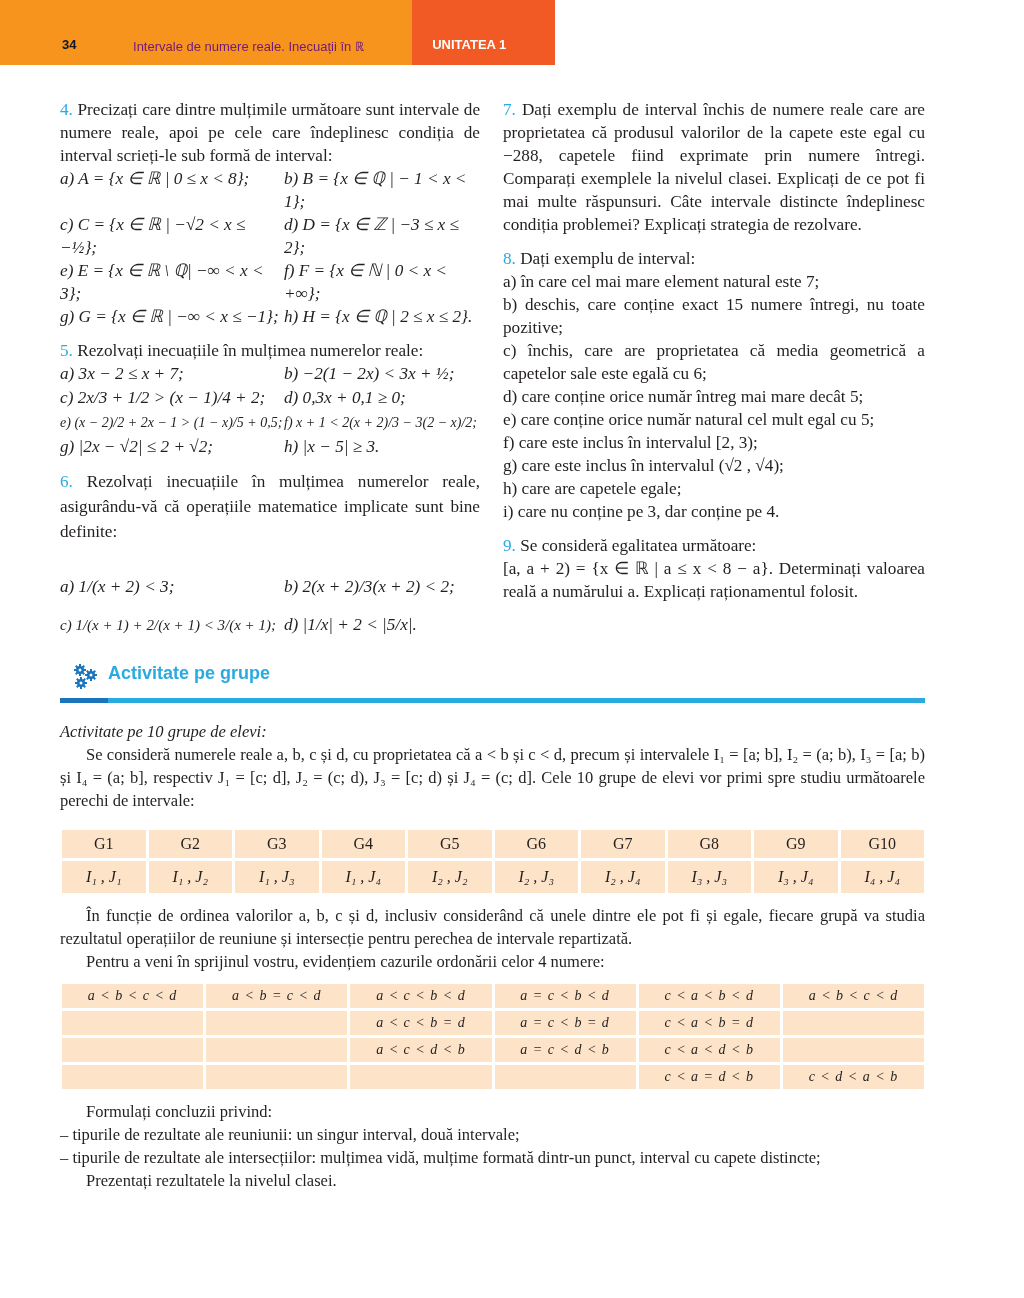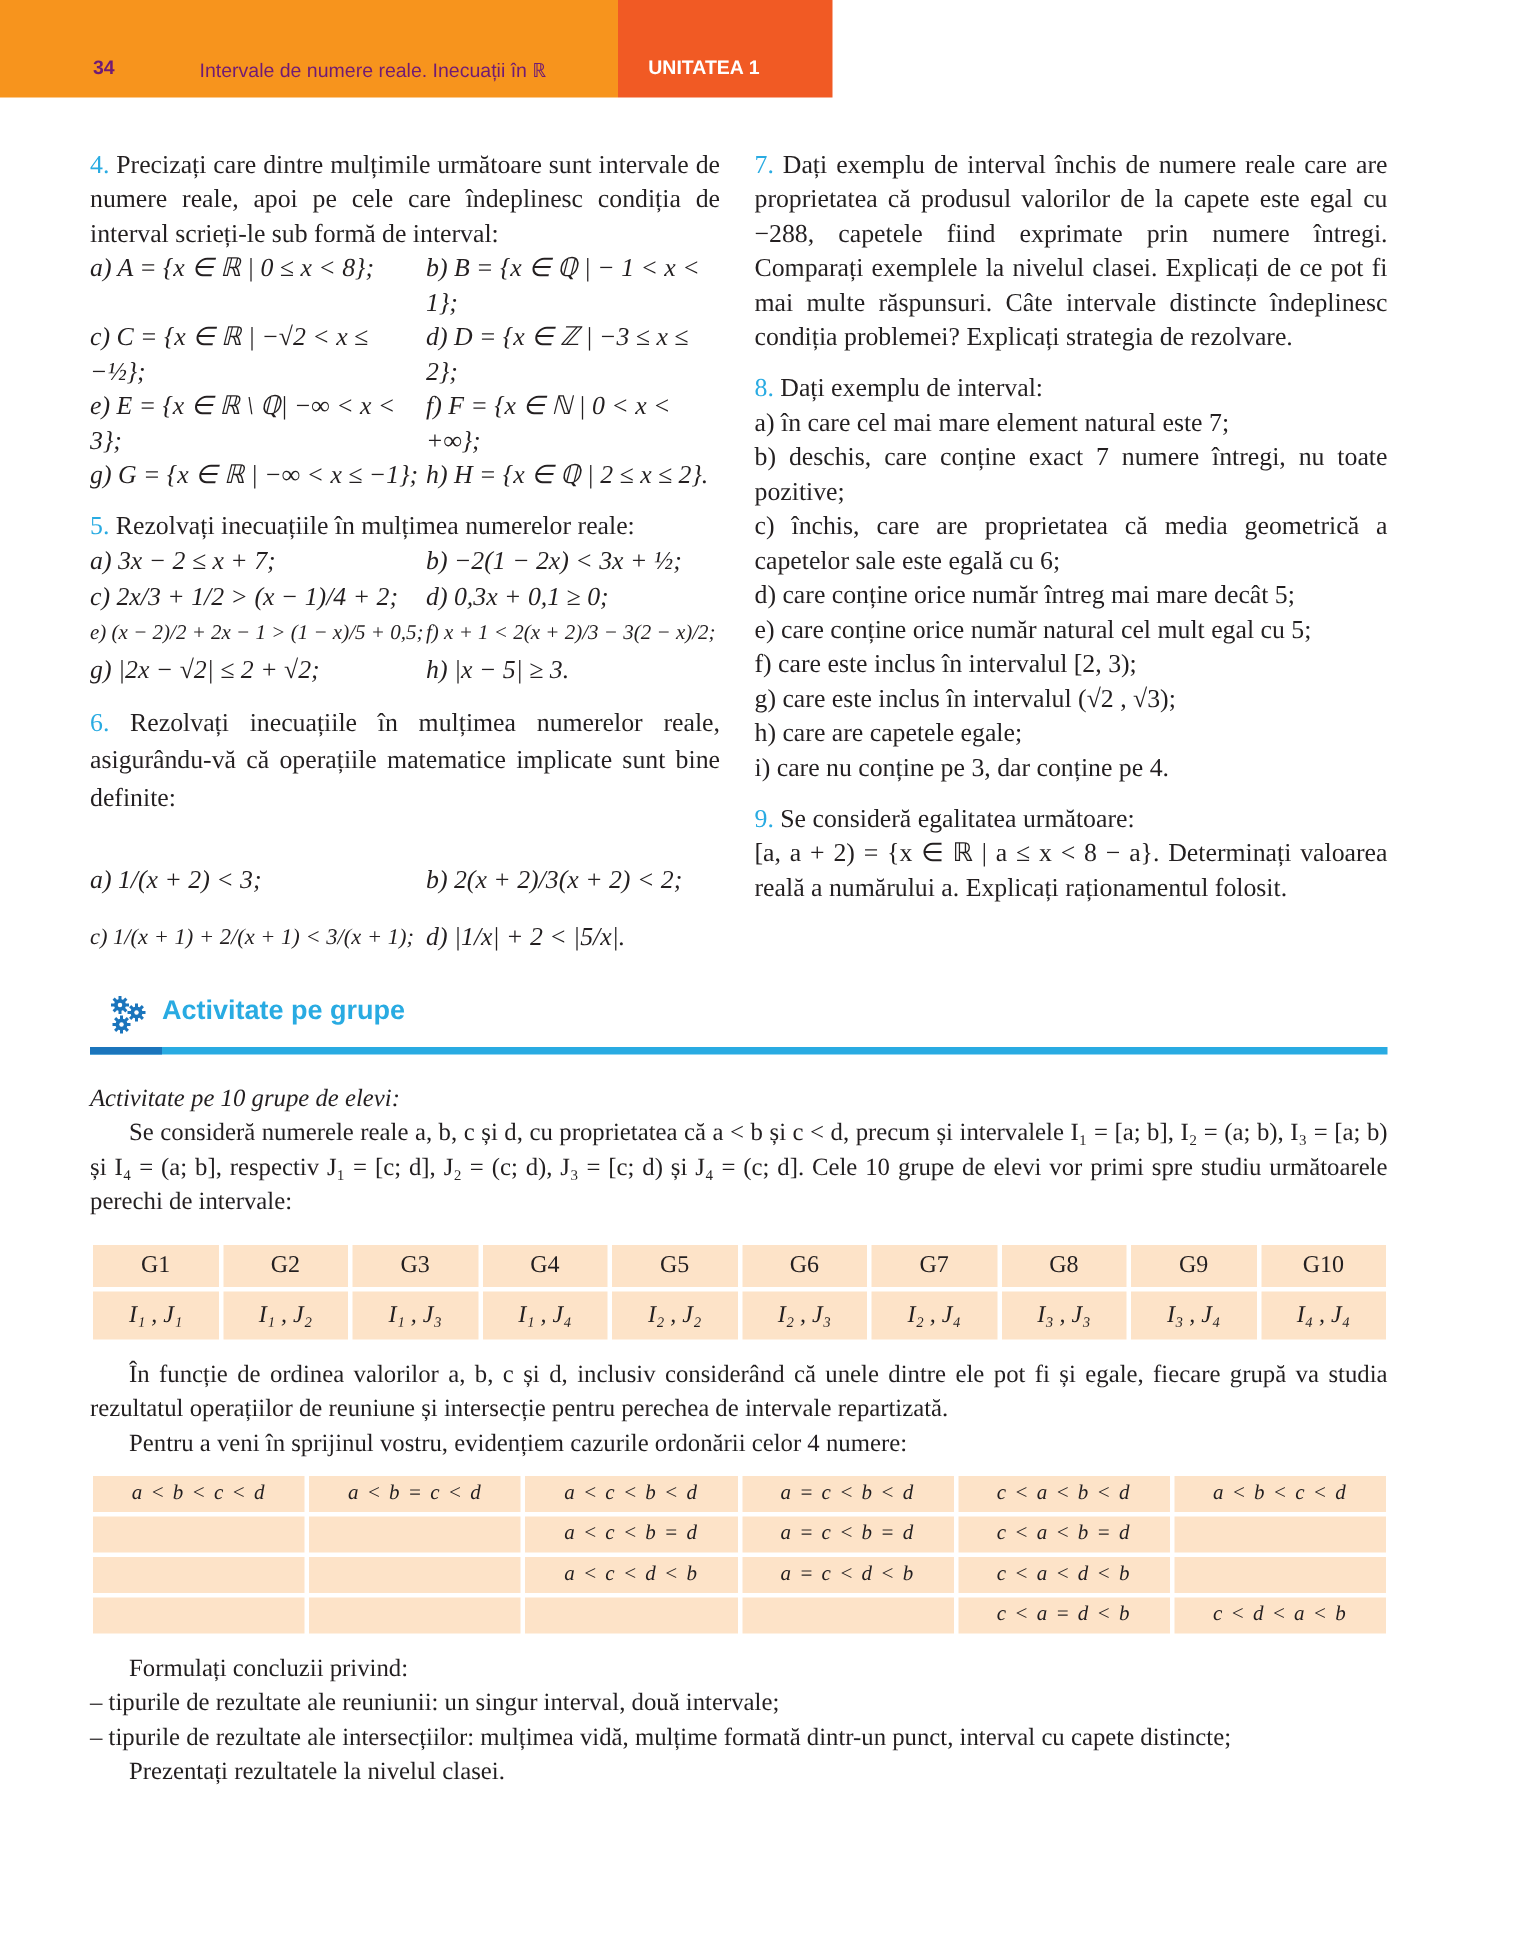--- a/index.html
+++ b/index.html
@@ -3,21 +3,21 @@
 <meta charset="utf-8">
 <style>
   * { box-sizing: border-box; margin: 0; padding: 0; }
   html, body { width: 1024px; height: 1298px; background: #ffffff; overflow: hidden; }
   body { font-family: "DejaVu Serif", "Liberation Serif", serif; color: #231f20; position: relative; }
 
   
   .hdr { position: absolute; left: 0; top: 0; width: 555px; height: 65px; display: flex; }
   .hdr-left { background: #f7941d; width: 430px; height: 65px; position: relative; }
   .hdr-right { background: #f15a24; width: 149px; height: 65px; position: relative; }
-  .pgnum { position: absolute; left: 62px; top: 37px; font-family: "Liberation Sans", sans-serif; font-weight: bold; font-size: 13px; color: #701a75; }
+  .pgnum { position: absolute; left: 62px; top: 37px; font-family: "Liberation Sans", sans-serif; font-weight: bold; font-size: 13px; color: #0f172a; }
   .hdr-title { position: absolute; right: 48px; top: 37px; font-family: "Liberation Sans", sans-serif; font-size: 13px; color: #701a75; }
   .unit { position: absolute; left: 20px; top: 37px; font-family: "Liberation Sans", sans-serif; font-weight: bold; font-size: 13px; color: #fff; }
 
   
   .col { position: absolute; font-family: "Liberation Serif", serif; font-size: 17.2px; line-height: 23px; color: #231f20; }
   .col-left { left: 60px; top: 98px; width: 420px; }
   .col-right { left: 503px; top: 98px; width: 422px; }
   .ex { margin-bottom: 11px; }
   .num { color: #29abe2; font-weight: normal; }
   .just { text-align: justify; }
@@ -133,26 +133,26 @@
     <span class="num">7.</span>
     <span>Dați exemplu de interval închis de numere reale care are proprietatea că produsul valorilor de la capete este egal cu −288, capetele fiind exprimate prin numere întregi. Comparați exemplele la nivelul clasei. Explicați de ce pot fi mai multe răspunsuri. Câte intervale distincte îndeplinesc condiția problemei? Explicați strategia de rezolvare.</span>
   </div>
 
   <div class="ex">
     <p>
       <span class="num">8.</span>
       <span>Dați exemplu de interval:</span>
     </p>
     <p class="just">a) în care cel mai mare element natural este 7;</p>
-    <p class="just">b) deschis, care conține exact 7 numere întregi, nu toate pozitive;</p>
+    <p class="just">b) deschis, care conține exact 15 numere întregi, nu toate pozitive;</p>
     <p class="just">c) închis, care are proprietatea că media geometrică a capetelor sale este egală cu 6;</p>
     <p class="just">d) care conține orice număr întreg mai mare decât 5;</p>
     <p class="just">e) care conține orice număr natural cel mult egal cu 5;</p>
     <p class="just">f) care este inclus în intervalul [2, 3);</p>
-    <p class="just">g) care este inclus în intervalul (√2 , √3);</p>
+    <p class="just">g) care este inclus în intervalul (√2 , √4);</p>
     <p class="just">h) care are capetele egale;</p>
     <p class="just">i) care nu conține pe 3, dar conține pe 4.</p>
   </div>
 
   <div class="ex">
     <p>
       <span class="num">9.</span>
       <span>Se consideră egalitatea următoare:</span>
     </p>
     <p class="just">[a, a + 2) = {x ∈ ℝ | a ≤ x &lt; 8 − a}. Determinați valoarea reală a numărului a. Explicați raționamentul folosit.</p>

